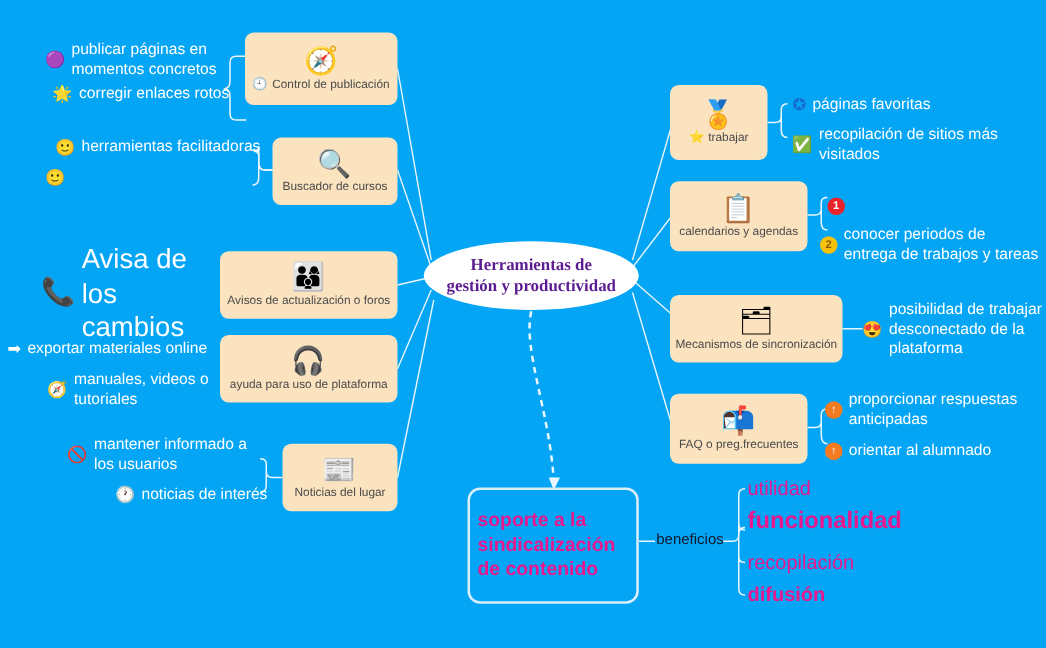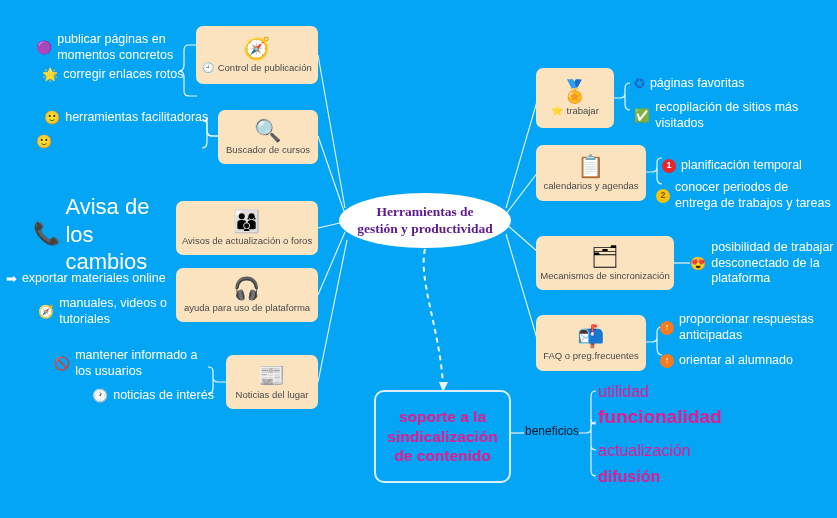--- a/index.html
+++ b/index.html
@@ -67,21 +67,21 @@
   .badge.yellow { background: #f8c10a; color: #8a5a00; }
   .badge.orange { background: #f47b20; }
 
   
   .soporte {
     position: absolute;
     left: 374px; top: 390px; width: 137px; height: 93px;
     border: 2px solid #d8eefb;
     border-radius: 10px;
     display: flex; align-items: center; justify-content: center;
-    text-align: center;
+    text-align: left;
     color: #e8188f; font-size: 15.5px; font-weight: bold; line-height: 1.25;
     padding: 0 6px;
   }
   .benef-label {
     position: absolute; left: 525px; top: 424px;
     color: #0f172a; font-size: 12px;
   }
   .benef {
     position: absolute; color: #e8188f; white-space: nowrap;
   }
@@ -246,21 +246,20 @@
     <span class="ltext">páginas favoritas</span>
   </div>
 
   <div class="leaf" style="left:634px; top:100px; width:190px;">
     <span class="bullet">✅</span>
     <span class="ltext">recopilación de sitios más visitados</span>
   </div>
 
   <div class="leaf" style="left:662px; top:158px;">
     <span class="badge red">1</span>
-    <span class="ltext">planificación temporal</span>
   </div>
 
   <div class="leaf" style="left:656px; top:180px; width:178px;">
     <span class="badge yellow">2</span>
     <span class="ltext">conocer periodos de entrega de trabajos y tareas</span>
   </div>
 
   <div class="leaf" style="left:690px; top:240px; width:148px;">
     <span class="bullet">😍</span>
     <span class="ltext">posibilidad de trabajar desconectado de la plataforma</span>
@@ -277,16 +276,16 @@
   </div>
 
   <div class="soporte">
     <span>soporte a la sindicalización de contenido</span>
   </div>
 
   <div class="benef-label">beneficios</div>
 
   <div class="benef small" style="left:598px; top:383px;">utilidad</div>
   <div class="benef large" style="left:598px; top:406px;">funcionalidad</div>
-  <div class="benef small" style="left:598px; top:442px;">actualización</div>
+  <div class="benef small" style="left:598px; top:442px;">recopilación</div>
   <div class="benef small" style="left:598px; top:468px;font-weight:bold;">difusión</div>
 
 </div>
 
 </body></html>

